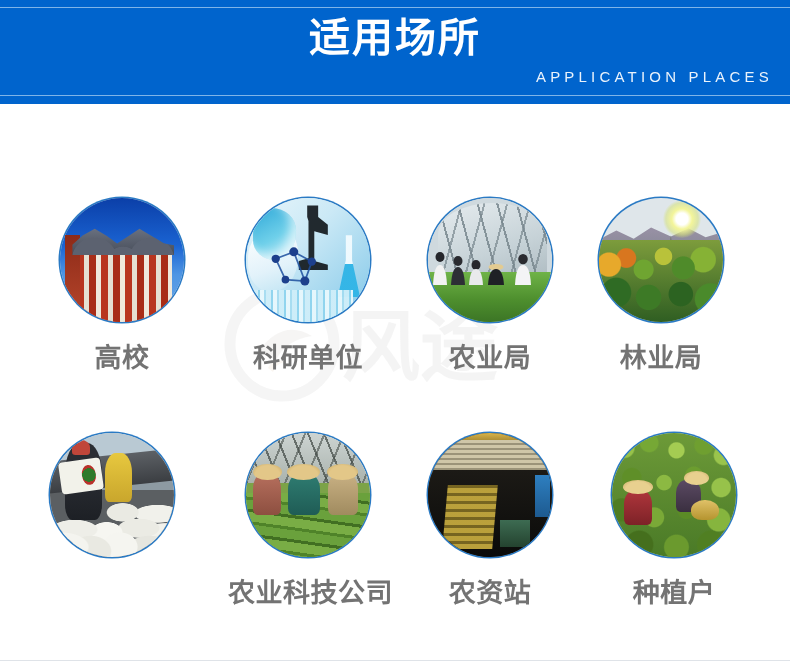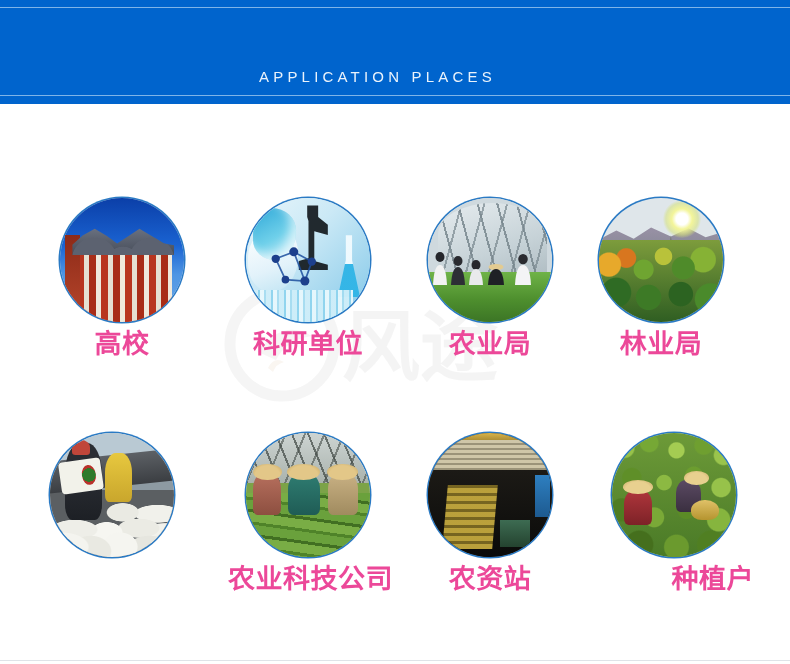--- a/index.html
+++ b/index.html
@@ -51,27 +51,28 @@
     line-height: 50px;
     font-weight: 700;
     letter-spacing: 2px;
     white-space: nowrap;
   }
   .banner-sub {
     position: absolute;
     left: 0;
     top: 67px;
     width: 755px;
-    text-align: center;
+    text-align: right;
     color: #eaf3fc;
     font-size: 15px;
     line-height: 20px;
     font-weight: 400;
     letter-spacing: 4.2px;
     white-space: nowrap;
+    padding-left: 18px;
   }
 
   
   .section-heading {
     position: absolute;
     left: 0;
     top: 126px;
     width: 790px;
     text-align: center;
     color: #575757;
@@ -117,22 +118,22 @@
     border-radius: 50%;
     overflow: hidden;
     box-shadow: 0 0 0 1.5px #2a7ac4;
     background: #dfe6ea;
   }
   .circle > .art {
     position: absolute;
     inset: 0;
   }
   .label {
-    margin-top: 6px;
-    color: #ec4899;
+    margin-top: 20px;
+    color: #737373;
     font-size: 27px;
     line-height: 32px;
     font-weight: 700;
     letter-spacing: 0.5px;
     white-space: nowrap;
   }
 
   
   .footer-rule {
     position: absolute;
@@ -579,20 +580,21 @@
     background: linear-gradient(#e0c168, #b5942f);
   }
 </style>
 </head>
 <body>
 
 <div id="page">
 
   <div class="banner">
     <div class="banner-rule top"></div>
+    <div class="banner-title">适用场所</div>
     <div class="banner-sub">APPLICATION PLACES</div>
     <div class="banner-rule bottom"></div>
   </div>
 
 
   <svg class="watermark" viewBox="0 0 350 130" aria-hidden="true">
     <g fill="#eaeaea">
       <circle cx="58" cy="62" r="52" fill="none" stroke="#ededed" stroke-width="11"></circle>
       <path d="M34 70 q24 -34 54 -16 q-26 4 -36 24 z" fill="#f0eeec"></path>
       <path d="M44 86 q6 -12 16 -6 q-8 2 -11 10 z" fill="#f6efe7"></path>
@@ -716,21 +718,21 @@
             <div class="w2"></div>
             <div class="w3"></div>
             <div class="h1"></div>
             <div class="h2"></div>
             <div class="h3"></div>
           </div>
         </div>
         <div class="label">农业科技公司</div>
       </div>
 
-      <div class="cell" style="left:594px;text-align:right;">
+      <div class="cell" style="left:594px;">
         <div class="circle">
           <div class="art art-field">
             <div class="crops"></div>
             <div class="f1"></div>
             <div class="hat1"></div>
             <div class="f2"></div>
             <div class="hat2"></div>
             <div class="basket"></div>
           </div>
         </div>

